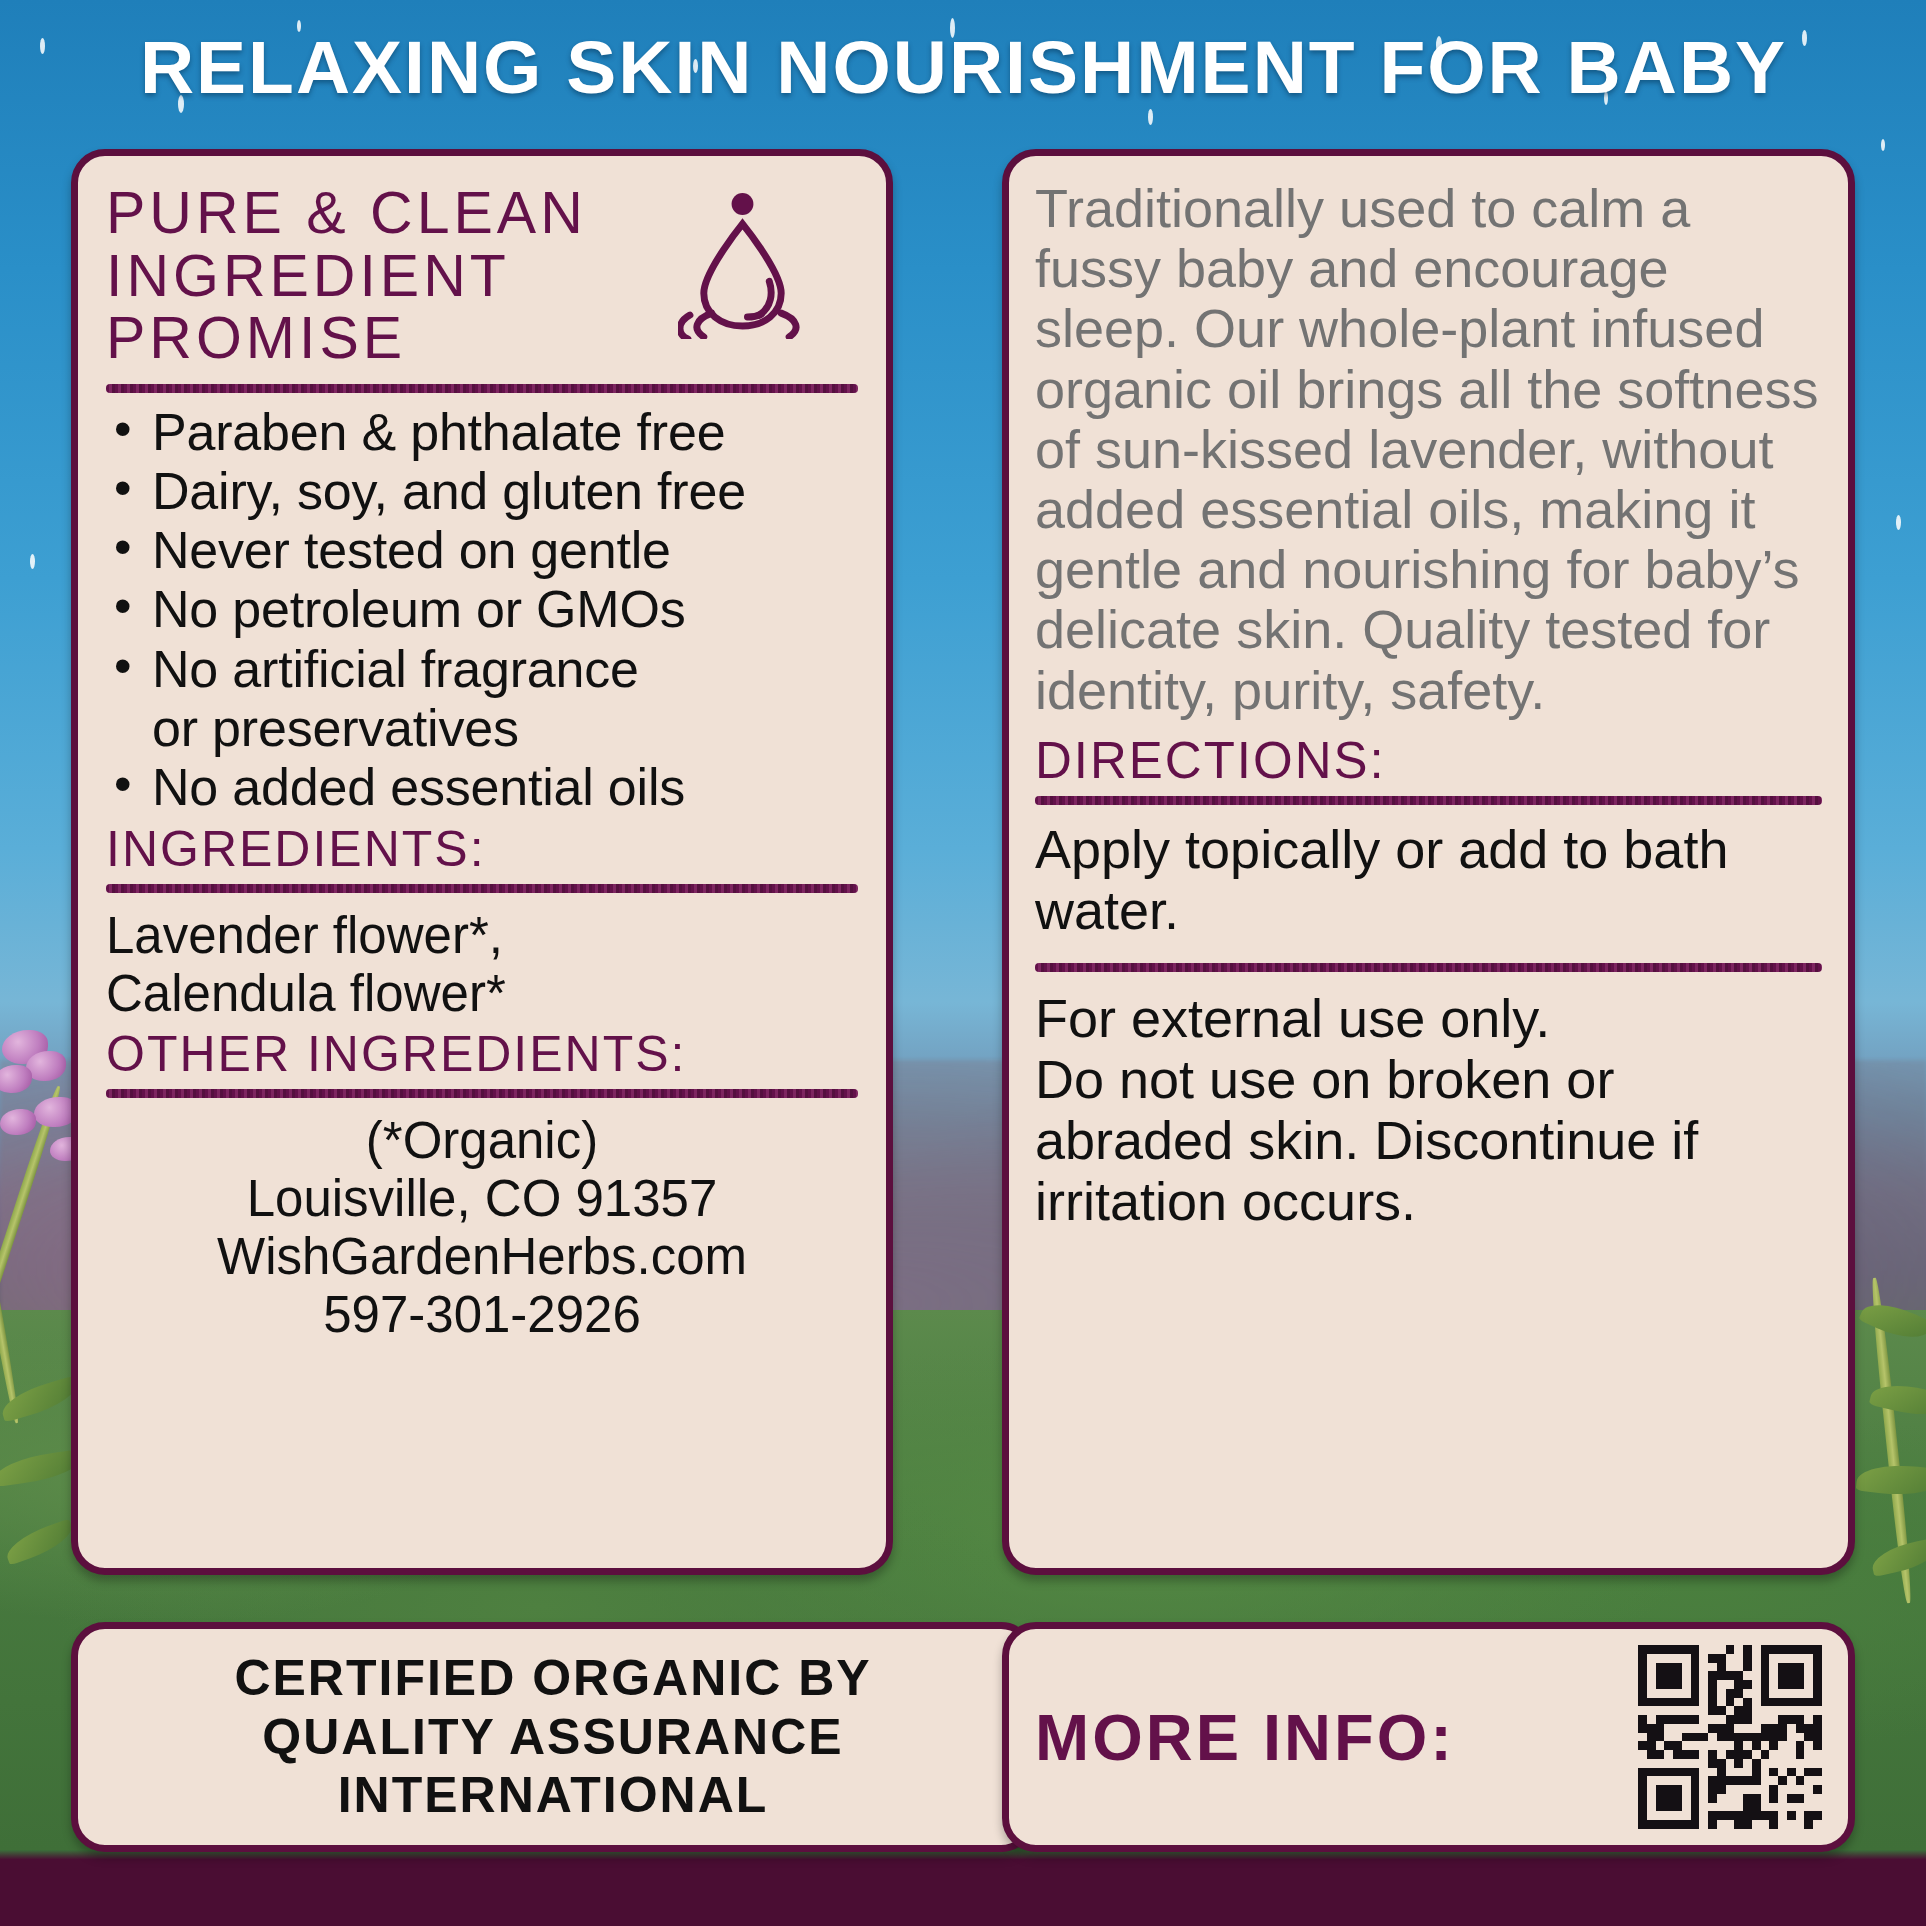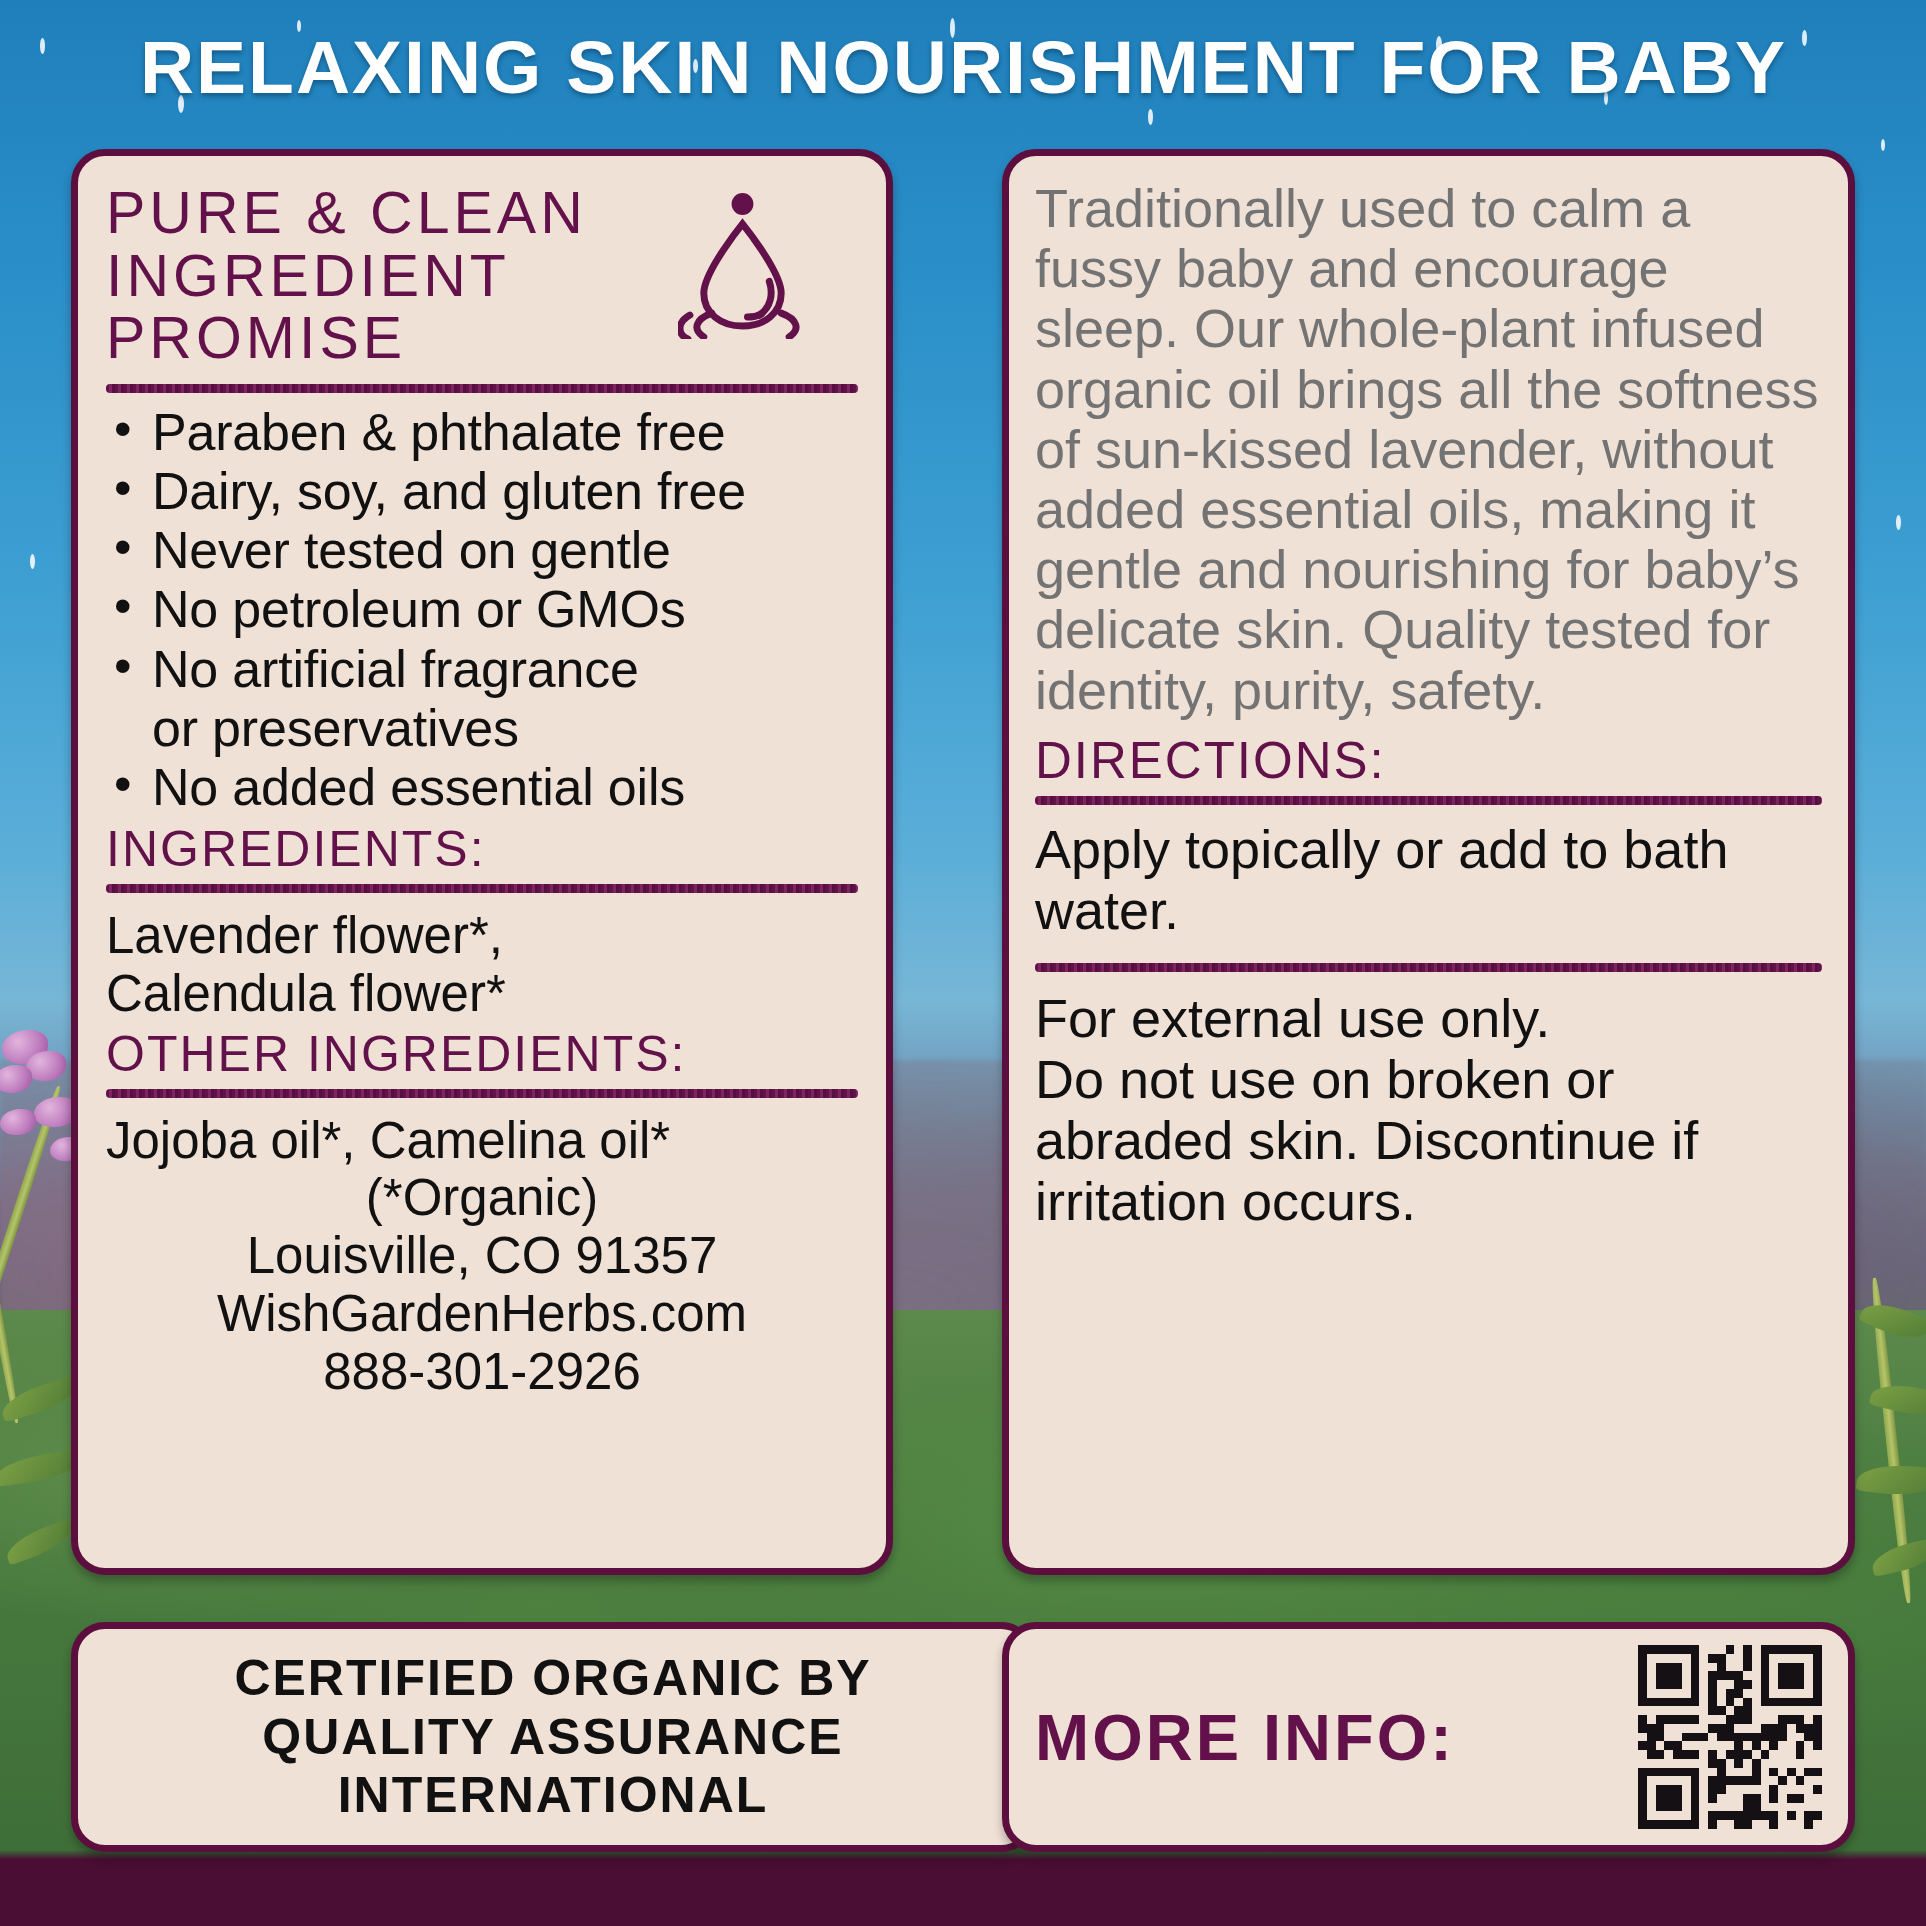--- a/index.html
+++ b/index.html
@@ -327,26 +327,25 @@
     <li>No added essential oils</li>
   </ul>
 
   <div class="heading-purple section-title">INGREDIENTS:</div>
   <div class="rule tight"></div>
   <div class="body-text">Lavender flower*,
 Calendula flower*</div>
 
   <div class="heading-purple section-title">OTHER INGREDIENTS:</div>
   <div class="rule tight"></div>
-  <div class="body-text" id="other-ing-text">Jojoba oil*, Camelina oil*</div>
 
   <div class="centered-block">(*Organic)</div>
   <div class="centered-block">Louisville, CO 91357</div>
   <div class="centered-block">WishGardenHerbs.com</div>
-  <div class="centered-block">888-301-2926</div>
+  <div class="centered-block">597-301-2926</div>
 </div>
 
 <div class="panel" id="panel-right">
 
   <div id="description-text">Traditionally used to calm a fussy baby and encourage sleep.  Our whole-plant infused organic oil brings all the softness of sun-kissed lavender, without added essential oils, making it gentle and nourishing for baby’s delicate skin. Quality tested for identity, purity, safety.</div>
 
   <div class="heading-purple" id="directions-heading" style="margin-top:14px;">DIRECTIONS:</div>
   <div class="rule tight"></div>
 
   <div id="directions-text">Apply topically or add to bath water.</div>

